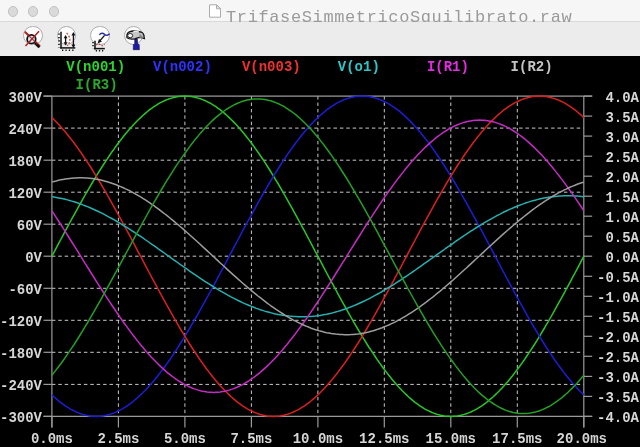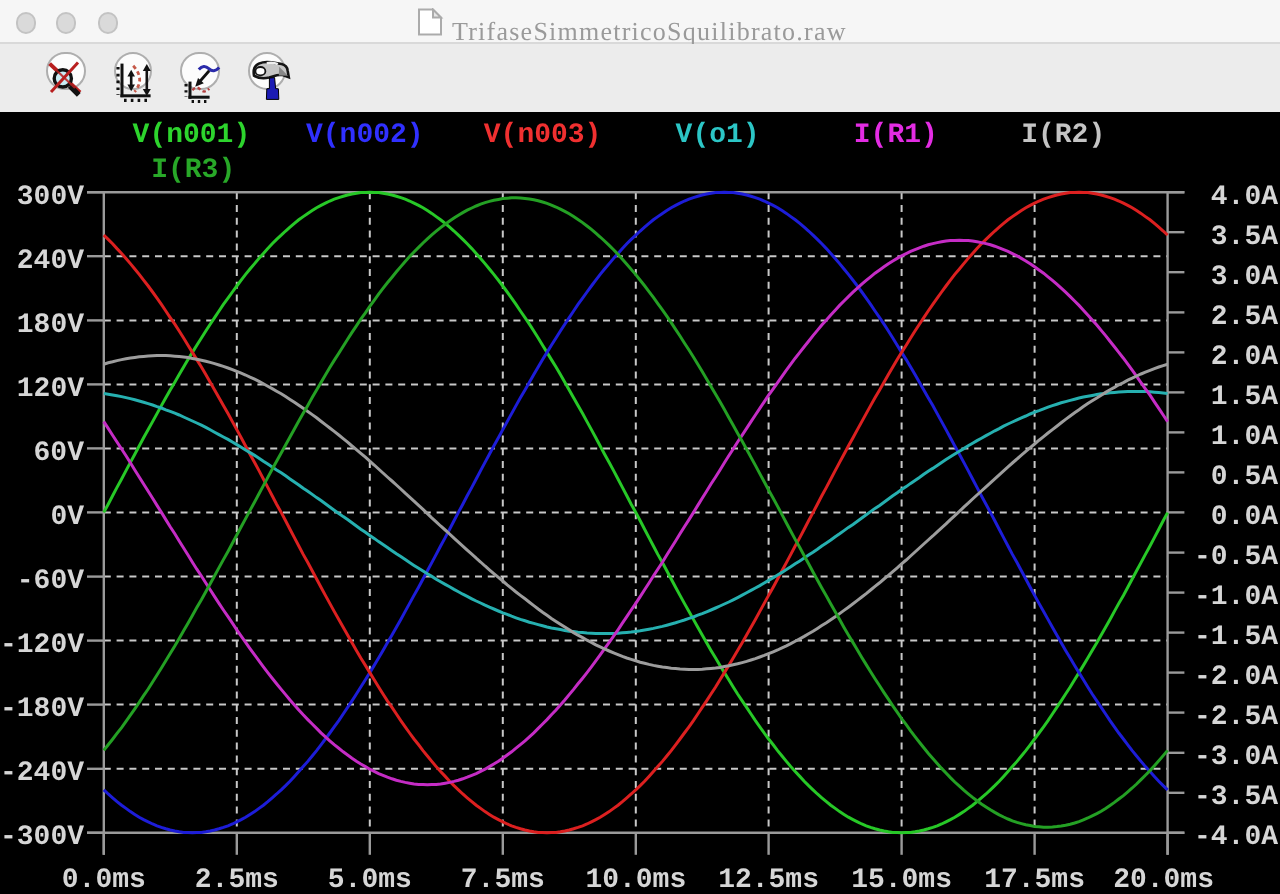--- a/index.html
+++ b/index.html
@@ -1,16 +1,16 @@
 <!DOCTYPE html>
 <html><head><meta charset="utf-8"><style>
 html,body{margin:0;padding:0;width:640px;height:447px;overflow:hidden;background:#000;}
 #titlebar{position:absolute;left:0;top:0;width:640px;height:21px;background:#f6f6f6;border-bottom:1px solid #d9d9d9;}
 .tl{position:absolute;top:6.2px;width:10.4px;height:10.4px;border-radius:50%;background:#dadada;border:1px solid #c3c3c3;box-sizing:border-box;}
-#titletext{position:absolute;left:226px;top:8px;font-family:Liberation Serif, serif;font-size:13px;color:#9a9a9a;letter-spacing:0.62px;}
+#titletext{position:absolute;left:226px;top:8px;font-family:Liberation Mono, monospace;font-size:17px;color:#9a9a9a;letter-spacing:0.62px;}
 #toolbar{position:absolute;left:0;top:22px;width:640px;height:34px;background:#ececec;}
 .btn{position:absolute;top:3.5px;width:19.6px;height:19.6px;border-radius:50%;background:#fcfcfc;border:1px solid #aeaeae;box-sizing:border-box;}
 #plot{position:absolute;left:0;top:56px;}
 .ax{font-family:"Liberation Mono",monospace;font-size:14px;font-weight:bold;fill:#d6d6d6;}
 .lg{font-family:"Liberation Mono",monospace;font-size:14px;font-weight:bold;}
 </style></head>
 <body>
 <div id="titlebar">
 <div class="tl" style="left:7.5px"></div>
 <div class="tl" style="left:28px"></div>

